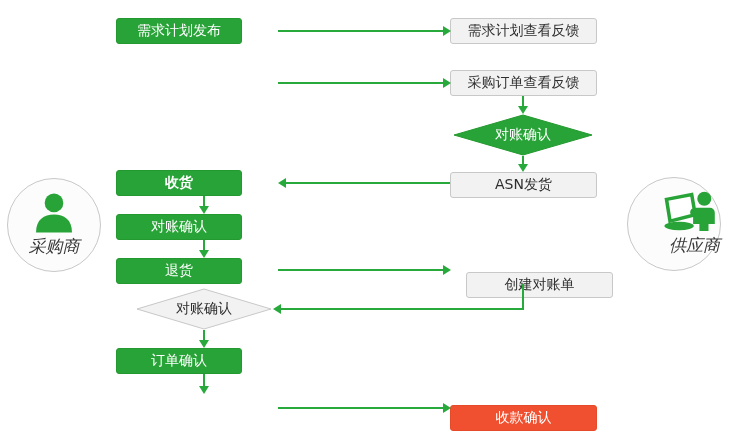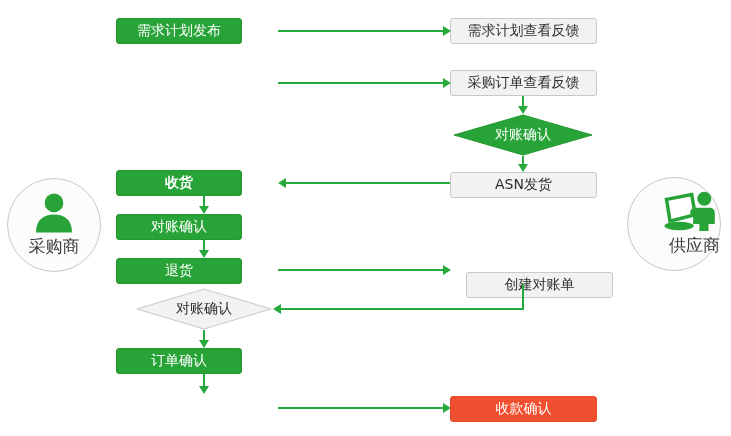--- a/index.html
+++ b/index.html
@@ -16,21 +16,21 @@
   .node.neutral{background:#f2f2f2;color:#2e2e2e;border:1px solid #c8c8c8;}
   .node.red{background:#f0502f;color:#ffffff;border:1px solid #e64a28;}
   .lcol{left:116px;width:126px;height:26px;}
   .rcol{left:450px;width:147px;height:26px;}
   #n-demand-pub{top:18px;}      #n-demand-fb{top:18px;}
   #n-po-pub{top:70px;}          #n-po-fb{top:70px;}
   #n-receive{top:170px;font-weight:bold;}        #n-asn{top:172px;}
   #n-quality{top:214px;}
   #n-return{top:258px;}         #n-statement{top:272px;margin-left:16px;}
   #n-invoice{top:348px;}
-  #n-payment{top:394px;}        #n-receipt{top:396px;}
+  #n-payment{top:394px;}        #n-receipt{top:405px;}
   
   .diamond{position:absolute;}
   .diamond svg{position:absolute;left:0;top:0;width:100%;height:100%;}
   .diamond .dlabel{
     position:absolute;left:0;top:0;width:100%;height:100%;
     display:flex;align-items:center;justify-content:center;font-size:14px;white-space:nowrap;
   }
   #d-order{left:453px;top:114px;width:140px;height:42px;}
   #d-order polygon{fill:#28a337;stroke:#24992f;stroke-width:1;}
   #d-order .dlabel{color:#ffffff;}
@@ -38,21 +38,21 @@
   #d-recon polygon{fill:#f2f2f2;stroke:#c8c8c8;stroke-width:1;}
   #d-recon .dlabel{color:#2e2e2e;font-family:Liberation Mono, monospace;}
   
   .actor{
     position:absolute;width:94px;height:94px;border-radius:50%;
     background:#fcfcfc;border:1px solid #c8c8c8;box-sizing:border-box;
     display:flex;flex-direction:column;align-items:center;justify-content:center;
   }
   #actor-buyer{left:7px;top:178px;}
   #actor-supplier{left:627px;top:177px;align-items:flex-end;}
-  .actor .alabel{font-size:17px;color:#3a3a3a;margin-top:1px;white-space:nowrap;}
+  .actor .alabel{font-size:17px;color:#3a3a3a;margin-top:1px;white-space:nowrap;font-style:italic;}
   .actor svg{display:block;}
   
   .hline{position:absolute;height:2px;background:#27a93c;}
   .vline{position:absolute;width:2px;background:#27a93c;}
   .head-right{position:absolute;width:0;height:0;
     border-top:5px solid transparent;border-bottom:5px solid transparent;border-left:8px solid #27a93c;}
   .head-left{position:absolute;width:0;height:0;
     border-top:5px solid transparent;border-bottom:5px solid transparent;border-right:8px solid #27a93c;}
   .head-down{position:absolute;width:0;height:0;
     border-left:5px solid transparent;border-right:5px solid transparent;border-top:8px solid #27a93c;}

